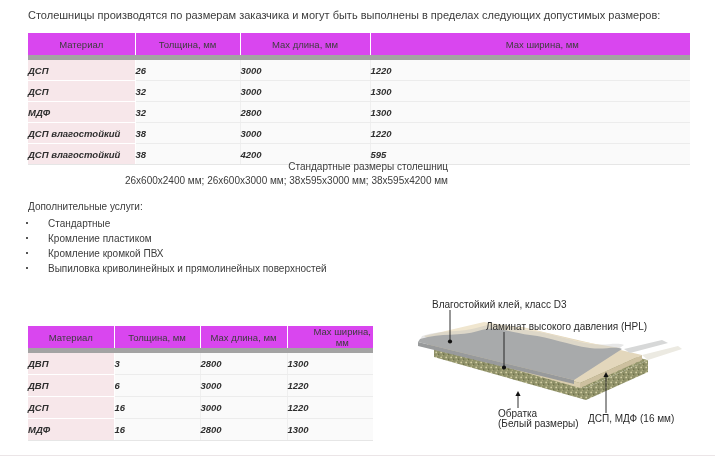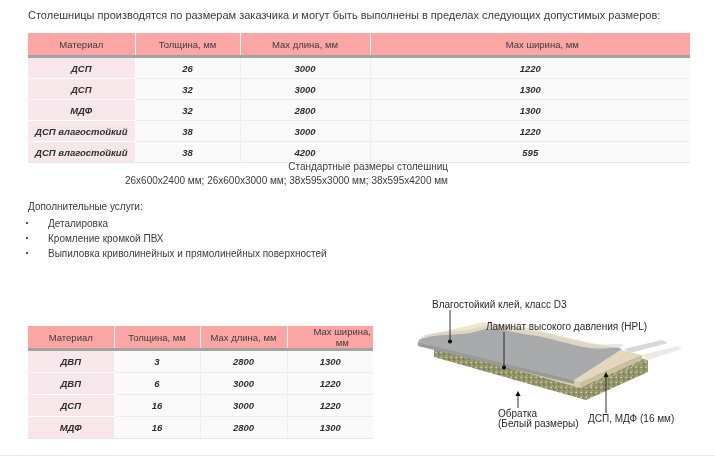--- a/index.html
+++ b/index.html
@@ -36,33 +36,32 @@
   }
 
   
   .tbl {
     position: absolute;
     border-collapse: collapse;
     table-layout: fixed;
     font-size: 9.5px;
   }
   .tbl th {
-    background: #fca5a5;
+    background: #d946ef;
     color: #3c3c3c;
     font-weight: normal;
     font-size: 9.5px;
     text-align: center;
     padding: 0;
     border-right: 1px solid #ffffff;
-    border-bottom: 3px solid #a3a3a3;
+    border-bottom: 5px solid #a3a3a3;
   }
   .tbl th:last-child { border-right: none; padding-left: 24px; }
   .tbl td {
     background: #fafafa;
-    text-align: center;
     font-style: italic;
     font-weight: bold;
     font-size: 9.5px;
     color: #2f2f2f;
     padding: 0;
     border-bottom: 1px solid #ececec;
     border-right: 1px solid #efefef;
   }
   .tbl td:last-child { border-right: none; }
   .tbl td.matcol {
@@ -215,21 +214,22 @@
     </tbody>
   </table>
 
   <div class="textblock" id="std-sizes">
     <div>Стандартные размеры столешниц</div>
     <div>26х600х2400 мм; 26х600х3000 мм; 38х595х3000 мм; 38х595х4200 мм</div>
   </div>
 
   <div class="textblock" id="services-head">Дополнительные услуги:</div>
   <ul class="bullets">
-    <li>Деталировка</li>
+    <li>Стандартные</li>
+    <li>Кромление пластиком</li>
     <li>Кромление кромкой ПВХ</li>
     <li>Выпиловка криволинейных и прямолинейных поверхностей</li>
   </ul>
 
 
   <table class="tbl" id="table-panels">
     <colgroup>
       <col style="width:86px">
         <col style="width:86px">
         <col style="width:87px">

